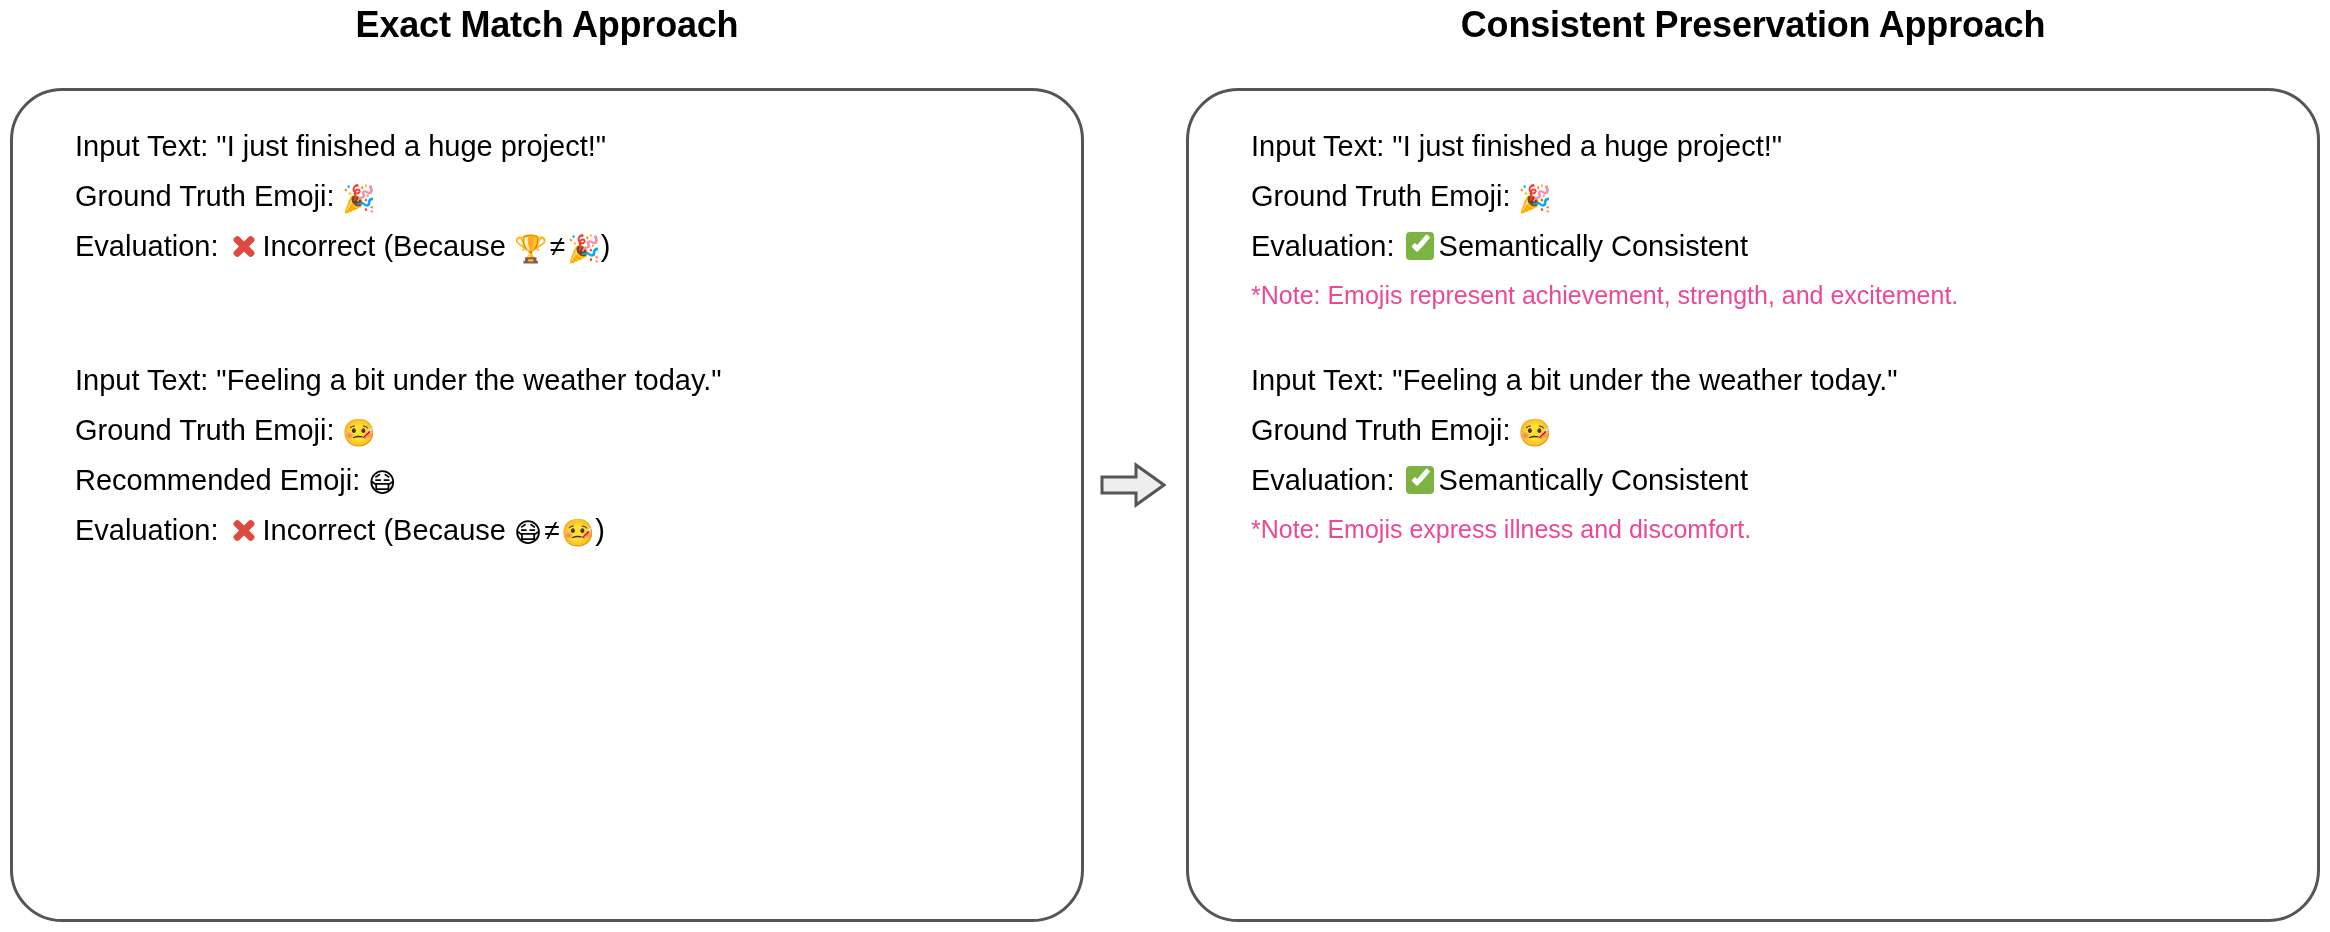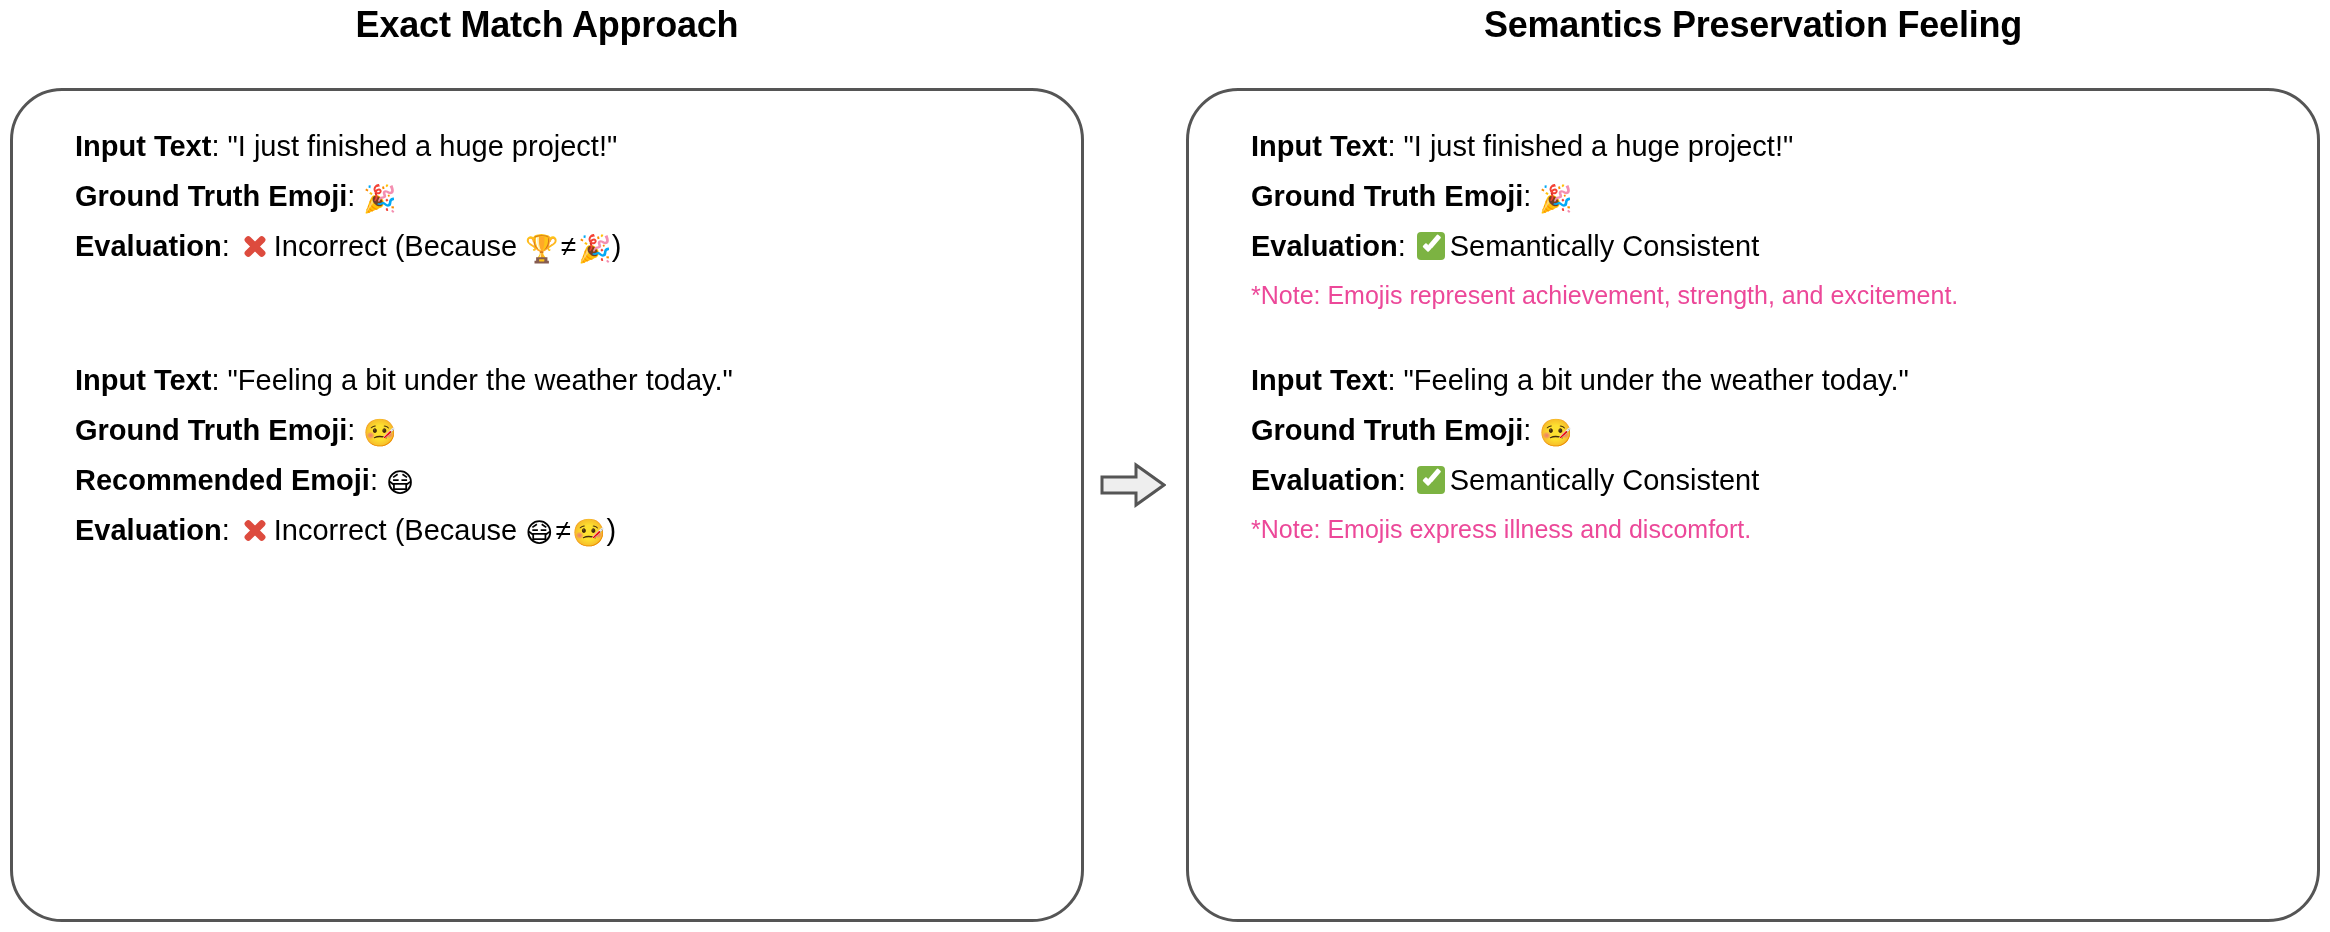--- a/index.html
+++ b/index.html
@@ -65,21 +65,21 @@
   .panel.right .block-2 { top: 274px; }
 
   .line {
     font-size: 29px;
     line-height: 30px;
     height: 50px;
     color: #000;
     white-space: nowrap;
     display: block;
   }
-  .line .lbl { font-weight: bold; }
+  .line .lbl { font-weight: normal; }
   .line .val { font-weight: normal; }
 
   .emoji {
     font-family: "DejaVu Sans", sans-serif;
     font-size: 27px;
     line-height: 30px;
     vertical-align: -2px;
   }
 
   .note {
@@ -190,21 +190,21 @@
 
     </div>
   </div>
 
   <div class="arrow-wrap">
     <svg width="66" height="46" viewBox="0 0 66 46" xmlns="http://www.w3.org/2000/svg">
       <polygon points="2,15 36,15 36,3 64,23 36,43 36,31 2,31" fill="#eeeeee" stroke="#555555" stroke-width="3" stroke-linejoin="miter"></polygon>
     </svg>
   </div>
 
-  <div class="col-title right">Semantics Preservation Feeling</div>
+  <div class="col-title right">Consistent Preservation Approach</div>
 
   <div class="panel right">
     <div class="panel-inner">
 
       <div class="block block-1">
         <div class="line">
           <span class="lbl">Input Text</span><span class="val">: "I just finished a huge project!"</span>
         </div>
         <div class="line">
           <span class="lbl">Ground Truth Emoji</span><span class="val">: </span><span class="emoji">🎉</span>

